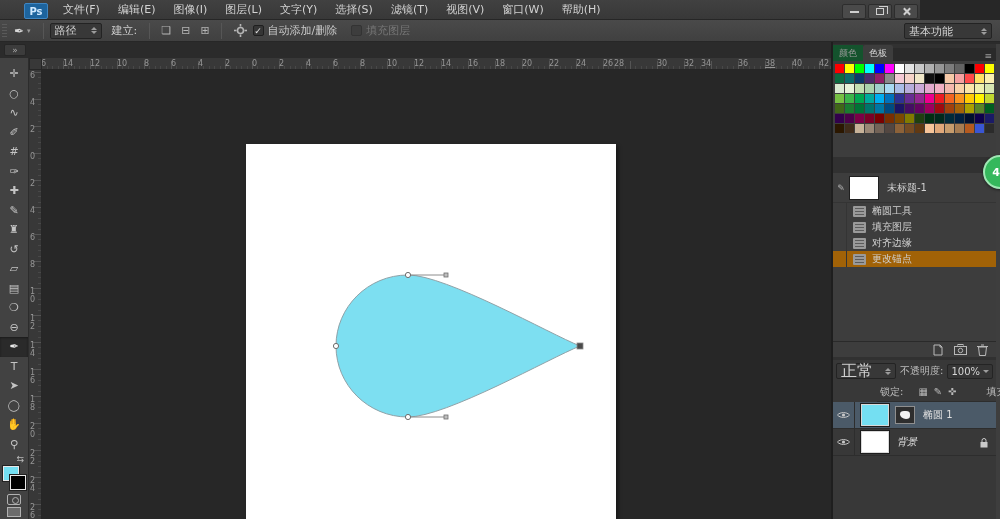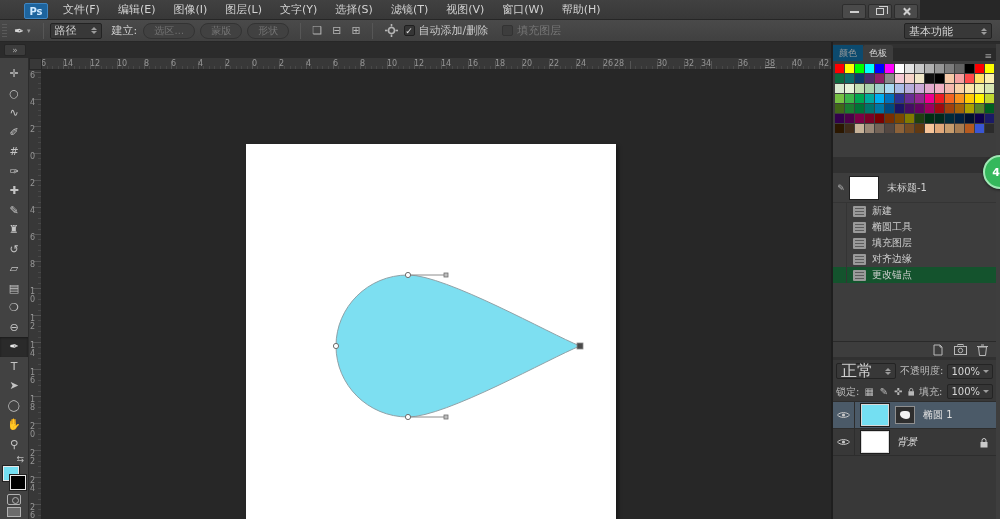--- a/index.html
+++ b/index.html
@@ -100,53 +100,53 @@
   .pasteboard { position:absolute; left:42px; top:70px; width:789px; bottom:0; background:#272727; }
   .canvas { position:absolute; left:204px; top:74px; width:370px; height:375px; background:#ffffff;
     box-shadow:2px 2px 4px rgba(0,0,0,.45); }
   .canvas svg { position:absolute; left:0; top:0; }
 
   
   .dock { position:absolute; left:833px; top:44px; width:167px; bottom:0; background:#313131; }
   .dockedge { position:absolute; left:831px; top:42px; width:2px; bottom:0; background:#1e1e1e; }
   .dock-right-strip { position:absolute; right:0; top:0; width:4px; bottom:0; background:#3e3e3e; }
   .ptabs { position:absolute; left:0; width:163px; height:13px; background:#2a2a2a; display:flex; align-items:flex-end; }
-  .ptab { font-size:9px; color:#9a9a9a; padding:2px 6px 1px; background:#0c4a6e; }
+  .ptab { font-size:9px; color:#9a9a9a; padding:2px 6px 1px; background:#14532d; }
   .ptab.active { background:#3d3d3d; color:#d6d6d6; border-radius:2px 2px 0 0; }
   .pmenu { margin-left:auto; color:#9a9a9a; font-size:9px; padding-right:4px; }
 
   .swatches-tabs { top:4px; }
   .swatches-body { position:absolute; left:0; top:17px; width:163px; height:96px; background:#3d3d3d; padding:3px 2px; }
   .swgrid { display:grid; grid-template-columns:repeat(16,9px); grid-auto-rows:9px; gap:1px; }
   .sw { width:9px; height:9px; }
 
   .mid-tabs { top:116px; }
   .history-body { position:absolute; left:0; top:129px; width:163px; height:168px; background:#3d3d3d; }
   .snaprow { height:30px; display:flex; align-items:center; border-bottom:1px solid #343434; }
   .hsrc { width:16px; text-align:center; color:#b5b5b5; font-size:9px; }
   .snapthumb { width:30px; height:24px; background:#fff; border:1px solid #1f1f1f; margin-right:8px; }
   .snaplabel { font-size:10px; color:#d2d2d2; }
   .hrow { height:16px; display:flex; align-items:center; }
-  .hrow.active { background:#14532d;font-family:Liberation Mono, monospace; }
+  .hrow.active { background:#a16207;font-family:Liberation Mono, monospace; }
   .hcheck { width:14px; height:16px; border-right:1px solid #343434; }
   .doc-icon { width:13px; height:11px; background:#9a9a9a; border-radius:1px; margin:0 6px; position:relative; }
   .doc-icon:before { content:""; position:absolute; left:2px; top:2px; right:2px; height:1px; background:#5c5c5c; box-shadow:0 3px 0 #5c5c5c, 0 6px 0 #5c5c5c; }
   .hlabel { font-size:10px; color:#d0d0d0; }
   .history-footer { position:absolute; left:0; top:297px; width:163px; height:16px; background:#3d3d3d;
     border-top:1px solid #2a2a2a; display:flex; justify-content:flex-end; align-items:center; gap:10px; padding-right:8px; }
   .history-footer svg { display:block; }
 
   .layers { position:absolute; left:0; top:316px; width:163px; bottom:0; background:#383838; }
   .blendrow { height:22px; display:flex; align-items:center; padding:0 3px; gap:4px; }
   .blend-select { width:74px; }
   .opq-label { font-size:10px; color:#bdbdbd; white-space:nowrap; }
   .valbox { height:15px; background:#353535; border:1px solid #242424; border-radius:2px; font-size:10px;
     color:#d6d6d6; display:flex; align-items:center; padding:0 3px; gap:3px; }
   .valbox .dn2 { width:0; height:0; border-left:3px solid transparent; border-right:3px solid transparent; border-top:3px solid #9c9c9c; }
-  .lockrow { height:20px; display:flex; align-items:center; padding:0 3px; gap:5px; border-bottom:1px solid #2d2d2d; }
+  .lockrow { height:20px; display:flex; align-items:center; padding:0 3px; gap:15px; border-bottom:1px solid #2d2d2d;margin-left:44px; }
   .lockico { color:#b8b8b8; font-size:10px; }
   .layerrow { height:27px; display:flex; align-items:center; border-bottom:1px solid #2d2d2d; }
   .layerrow.selected { background:#4b5a68; }
   .eyecell { width:22px; height:100%; border-right:1px solid #2d2d2d; display:flex; align-items:center; justify-content:center; }
   .lthumb { width:28px; height:22px; border:1px solid #d9d9d9; outline:1px solid #1d1d1d; margin-left:6px; }
   .vthumb { width:20px; height:18px; background:#2e2e2e; border:1px solid #8f8f8f; margin-left:6px; position:relative; }
   .vthumb:before { content:""; position:absolute; left:4px; top:4px; right:4px; bottom:4px; background:#f2f2f2; border-radius:40% 40% 40% 60%; }
   .lname { font-size:10px; color:#e0e0e0; margin-left:8px; }
   .lname.bgname { font-style:italic; }
   .locktail { margin-left:auto; margin-right:8px; }
@@ -192,26 +192,20 @@
   <span class="caret">▾</span>
   <span class="vsep"></span>
   <div class="pselect mode-select">
     <span>路径</span>
     <span class="spin" style="margin-left:auto">
         <i class="up"></i>
         <i class="dn"></i>
       </span>
   </div>
   <span class="olabel">建立:</span>
-  <span style="display:flex;align-items:center">
-
-  <button class="obtn disabled">选区…</button>
-      <button class="obtn disabled">蒙版</button>
-      <button class="obtn disabled">形状</button>
-    </span>
   <span class="vsep"></span>
   <span style="display:flex;align-items:center">
 
   <span class="opicon">❏</span>
       <span class="opicon">⊟</span>
       <span class="opicon">⊞</span>
     </span>
   <span class="vsep"></span>
   <span class="gear">
     <svg width="13" height="13" viewBox="0 0 13 13">
@@ -524,25 +518,20 @@
   </div>
 
   <div class="history-body">
     <div class="snaprow">
       <span class="hsrc">✎</span>
       <span class="snapthumb"></span>
       <span class="snaplabel">未标题-1</span>
     </div>
     <div>
 
-    <div class="hrow">
-          <span class="hcheck"></span>
-          <span class="doc-icon"></span>
-          <span class="hlabel">新建</span>
-        </div>
         <div class="hrow">
           <span class="hcheck"></span>
           <span class="doc-icon"></span>
           <span class="hlabel">椭圆工具</span>
         </div>
         <div class="hrow">
           <span class="hcheck"></span>
           <span class="doc-icon"></span>
           <span class="hlabel">填充图层</span>
         </div>

